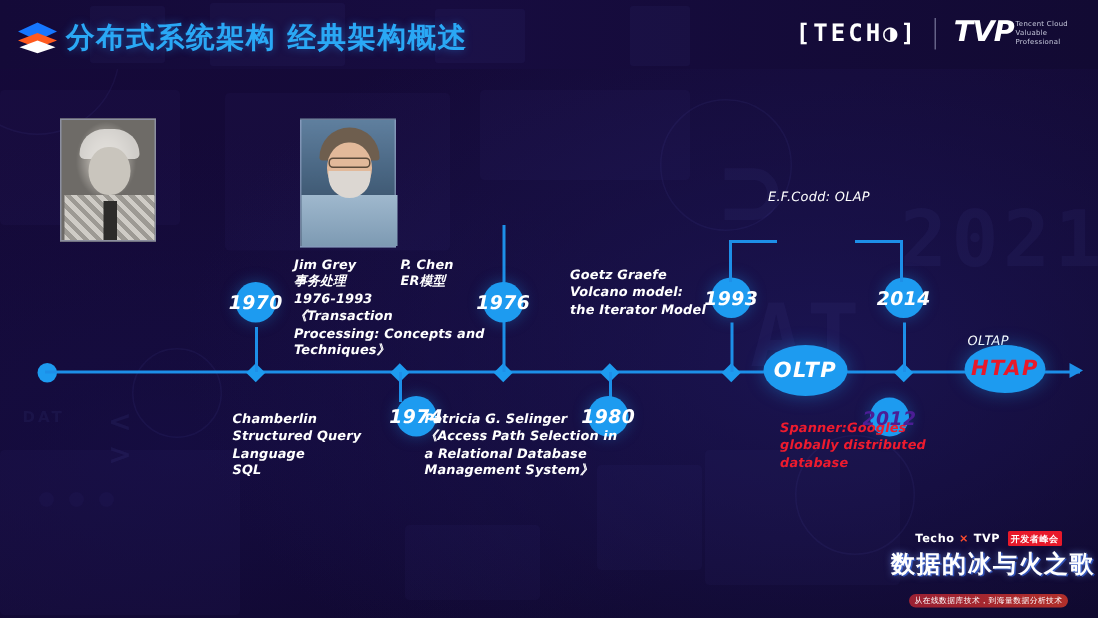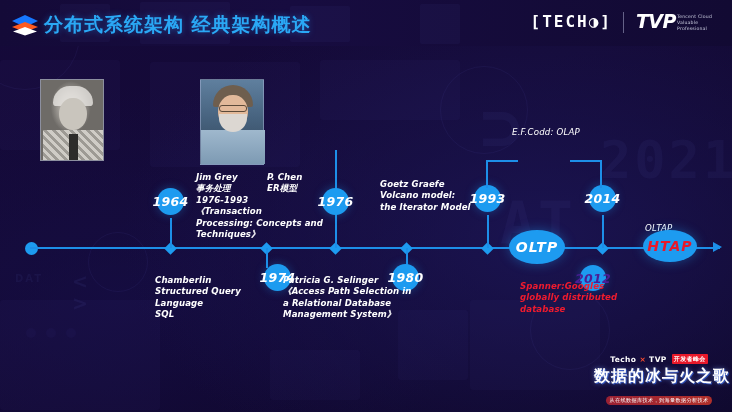--- a/index.html
+++ b/index.html
@@ -215,21 +215,21 @@
 
   <div class="tl-diamond" style="left:402px;"></div>
   <div class="tl-stem" style="left:405.5px;top:248px;height:20px;"></div>
 
   <div class="tl-diamond" style="left:483px;"></div>
   <div class="tl-stem" style="left:486.5px;top:215px;height:33px;"></div>
 
   <div class="tl-diamond" style="left:598px;"></div>
   <div class="tl-stem" style="left:601.5px;top:215px;height:33px;"></div>
 
-  <div class="year-circle" style="left:157px;top:188px;width:27px;height:27px;">1964</div>
+  <div class="year-circle" style="left:157px;top:188px;width:27px;height:27px;">1970</div>
   <div class="year-circle" style="left:264px;top:264px;width:27px;height:27px;">1974</div>
   <div class="year-circle" style="left:322px;top:188px;width:27px;height:27px;">1976</div>
   <div class="year-circle" style="left:392px;top:264px;width:27px;height:27px;">1980</div>
   <div class="year-circle" style="left:474px;top:185px;width:27px;height:27px;">1993</div>
   <div class="year-circle" style="left:589px;top:185px;width:27px;height:27px;">2014</div>
   <div class="year-circle red-text" style="left:580px;top:265px;width:26px;height:26px;">2012</div>
 
 
   <div class="tblock" style="left:196px;top:172px;width:130px;white-space:pre-line;">Jim Grey
 事务处理

